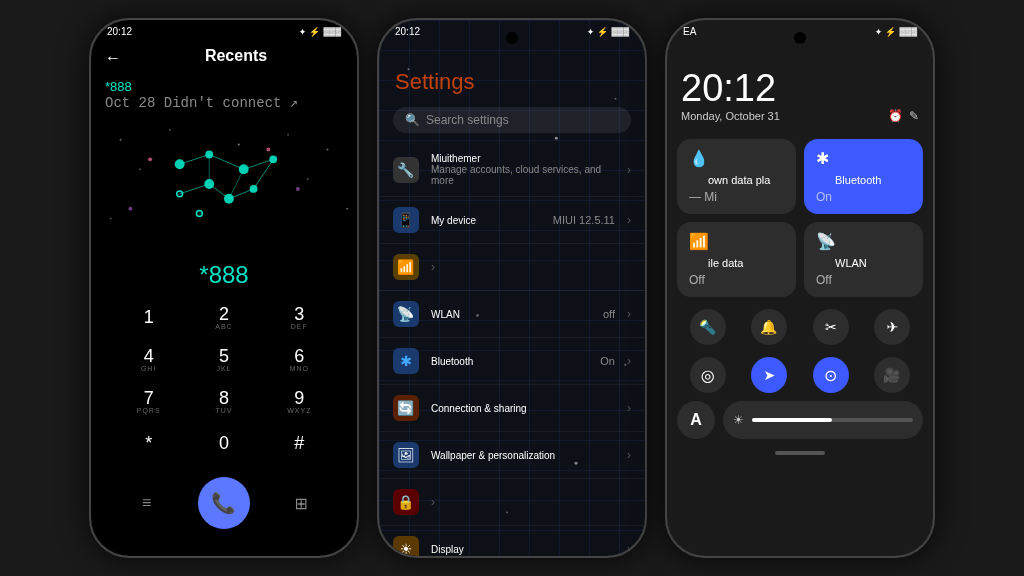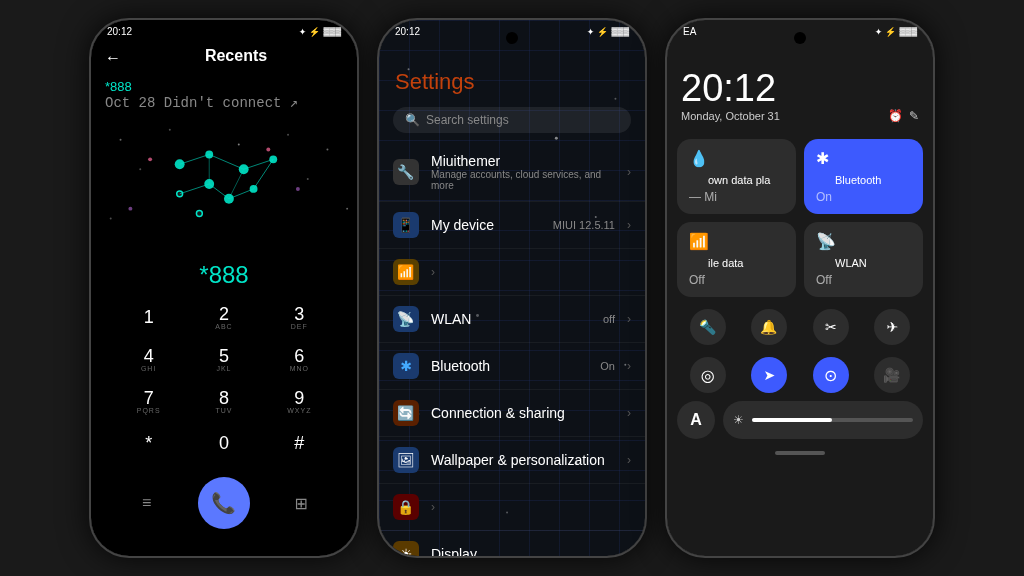--- a/index.html
+++ b/index.html
@@ -260,21 +260,21 @@
       justify-content: center;
       border-radius: 6px;
       font-size: 14px;
     }
 
     .settings-text {
       flex: 1;
     }
 
     .settings-label {
-      font-size: 14px;
+      font-size: 10px;
       color: #fff;
     }
 
     .settings-sub {
       font-size: 10px;
       color: #888;
     }
 
     .settings-value {
       font-size: 11px;

